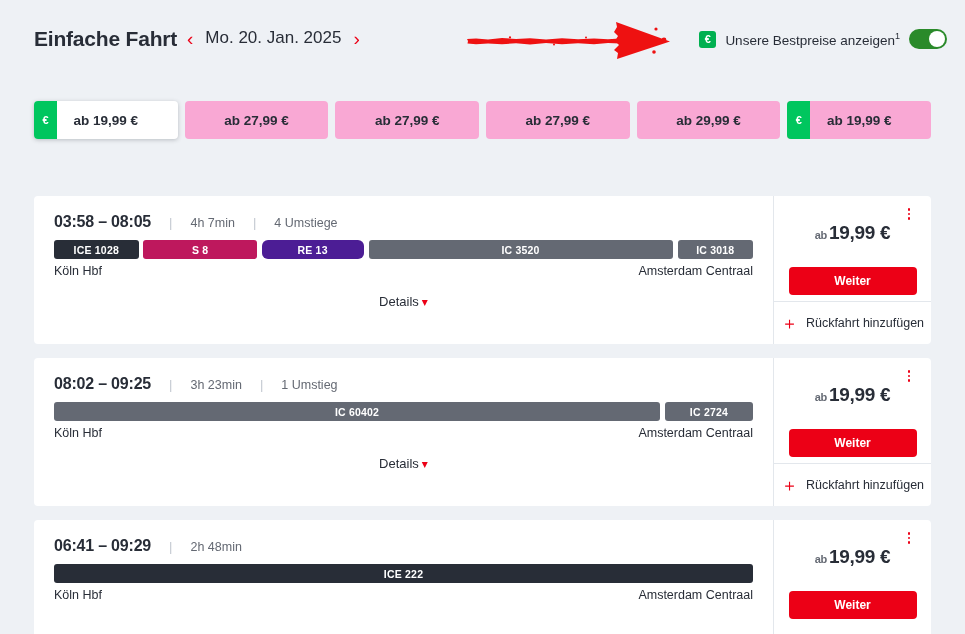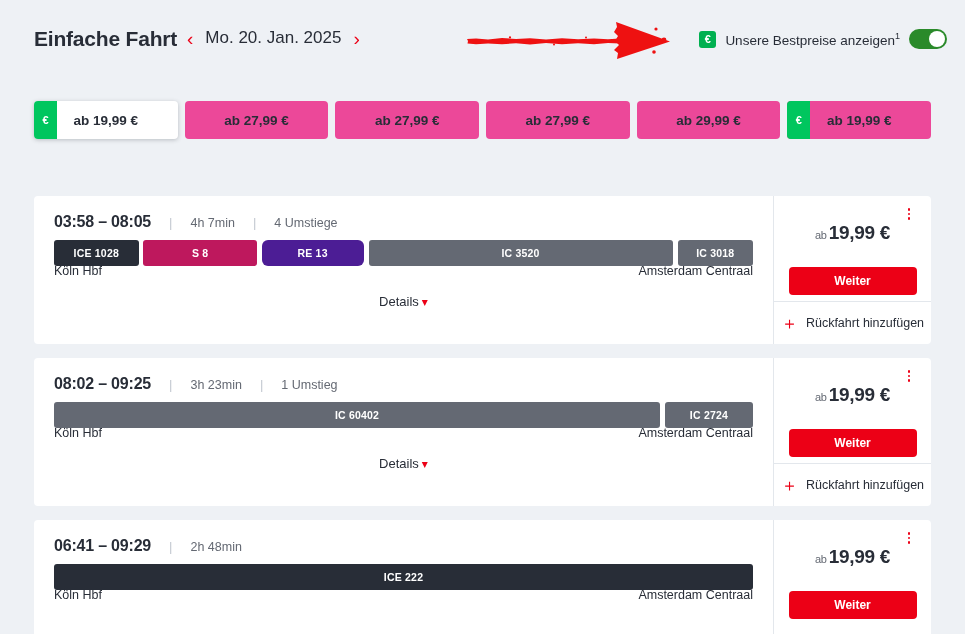--- a/index.html
+++ b/index.html
@@ -62,21 +62,21 @@
     width: 220px; height: 52px; pointer-events: none;
   }
 
   
   .pricebar {
     position: absolute; left: 34px; top: 101px; width: 897px; height: 38px;
     display: flex; gap: 7px;
   }
   .ptab {
     flex: 1; height: 38px; border-radius: 4px;
-    background: #ec4899; display: flex; align-items: center;
+    background: #f9a8d4; display: flex; align-items: center;
     justify-content: center; position: relative; overflow: hidden;
     cursor: pointer; border: none;
     font-family: "Liberation Sans", sans-serif;
   }
   .ptab .plabel {
     font-size: 13.5px; font-weight: bold; color: #282d37;
   }
   .ptab.selected {
     background: #ffffff;
     box-shadow: 0 1px 4px rgba(40,45,55,.26);
@@ -122,21 +122,21 @@
     padding: 17px 0 0 20px;
   }
   .jtime { font-size: 16px; font-weight: bold; color: #282d37; letter-spacing: -0.2px; }
   .jsep { color: #c2c8d0; font-size: 13px; }
   .jmeta { font-size: 12.5px; color: #646973; }
 
   .segbar {
     position: relative; height: 19px; margin: 9px 20px 0 20px;
   }
   .seg {
-    position: absolute; top: 0; height: 26px; border-radius: 3px;
+    position: absolute; top: 0; height: 19px; border-radius: 3px;
     display: flex; align-items: center; justify-content: center;
     color: #fff; font-size: 10.5px; font-weight: bold; letter-spacing: .2px;
   }
   .stations {
     display: flex; justify-content: space-between;
     margin: 5px 20px 0 20px;
     font-size: 12.5px; color: #282d37;
   }
   .details-row {
     display: flex; align-items: center; justify-content: center;
@@ -154,21 +154,21 @@
   }
   .kebab i { width: 2.5px; height: 2.5px; border-radius: 50%; background: #ec0016; display: block; }
 
   .price-wrap {
     flex: 1; display: flex; flex-direction: column;
     align-items: center; justify-content: flex-start; padding-top: 26px;
   }
   .price {
     font-size: 19px; font-weight: bold; color: #282d37; letter-spacing: -0.3px;
   }
-  .price .ab { font-size: 11px; font-weight: normal; color: #646973; margin-right: 2px; }
+  .price .ab { font-size: 11px; font-weight: bold; color: #646973; margin-right: 2px; }
   .weiter {
     margin-top: 23px; width: 128px; height: 28px; border-radius: 4px;
     background: #ec0016; color: #fff; font-size: 12px; font-weight: bold;
     border: none; cursor: pointer; font-family: "Liberation Sans", sans-serif;
   }
   .return-row {
     border-top: 1px solid #e3e7ec; height: 43px;
     display: flex; align-items: center; justify-content: center; gap: 8px;
     cursor: pointer;
   }

